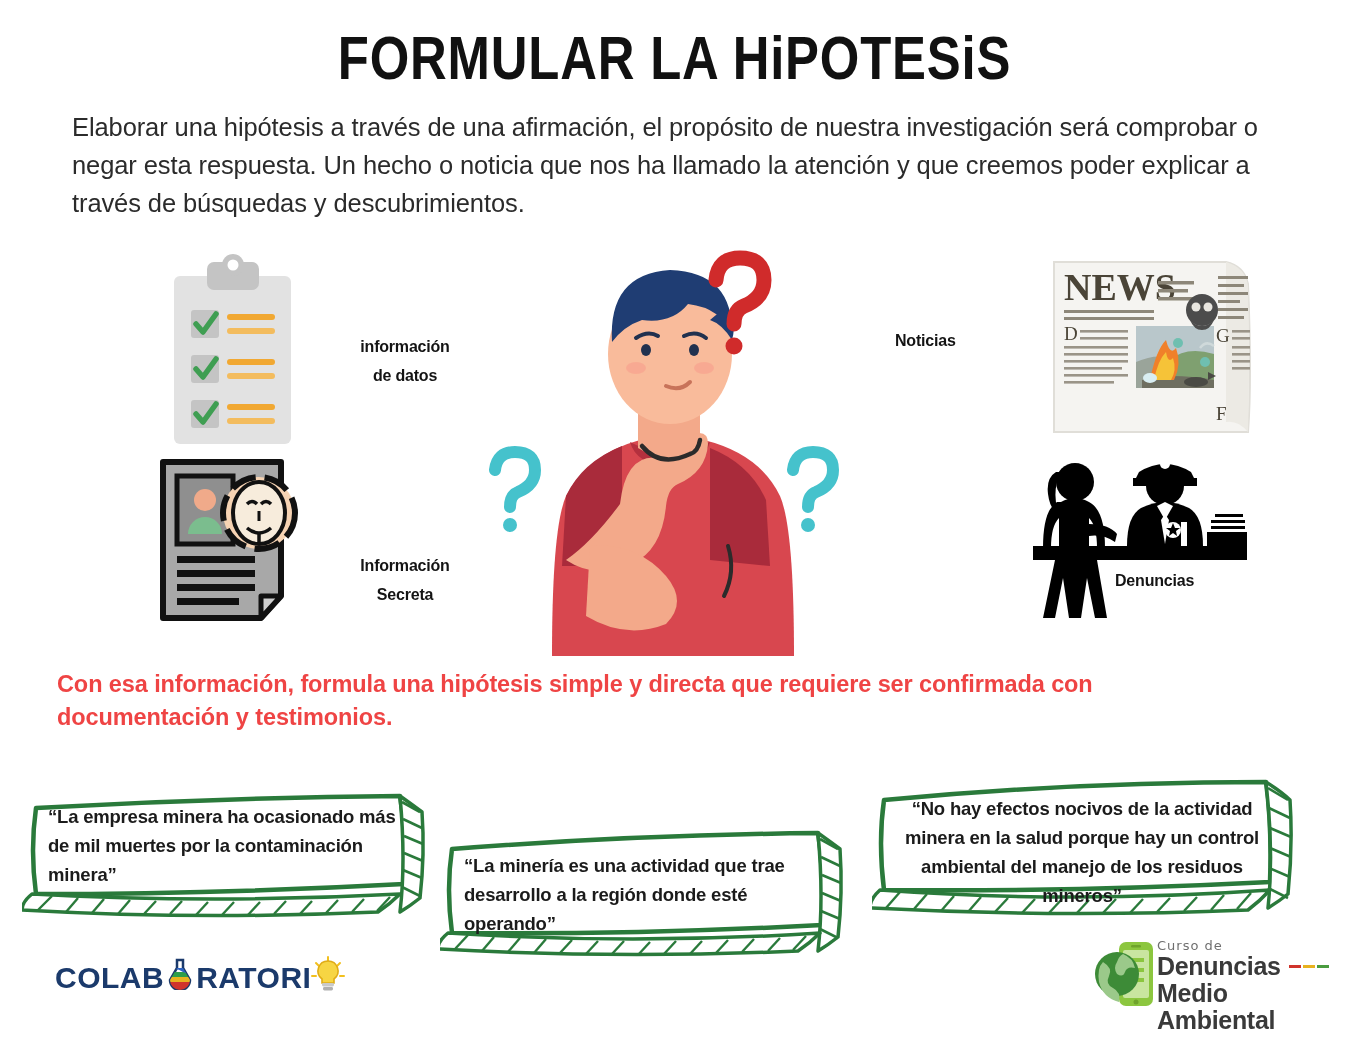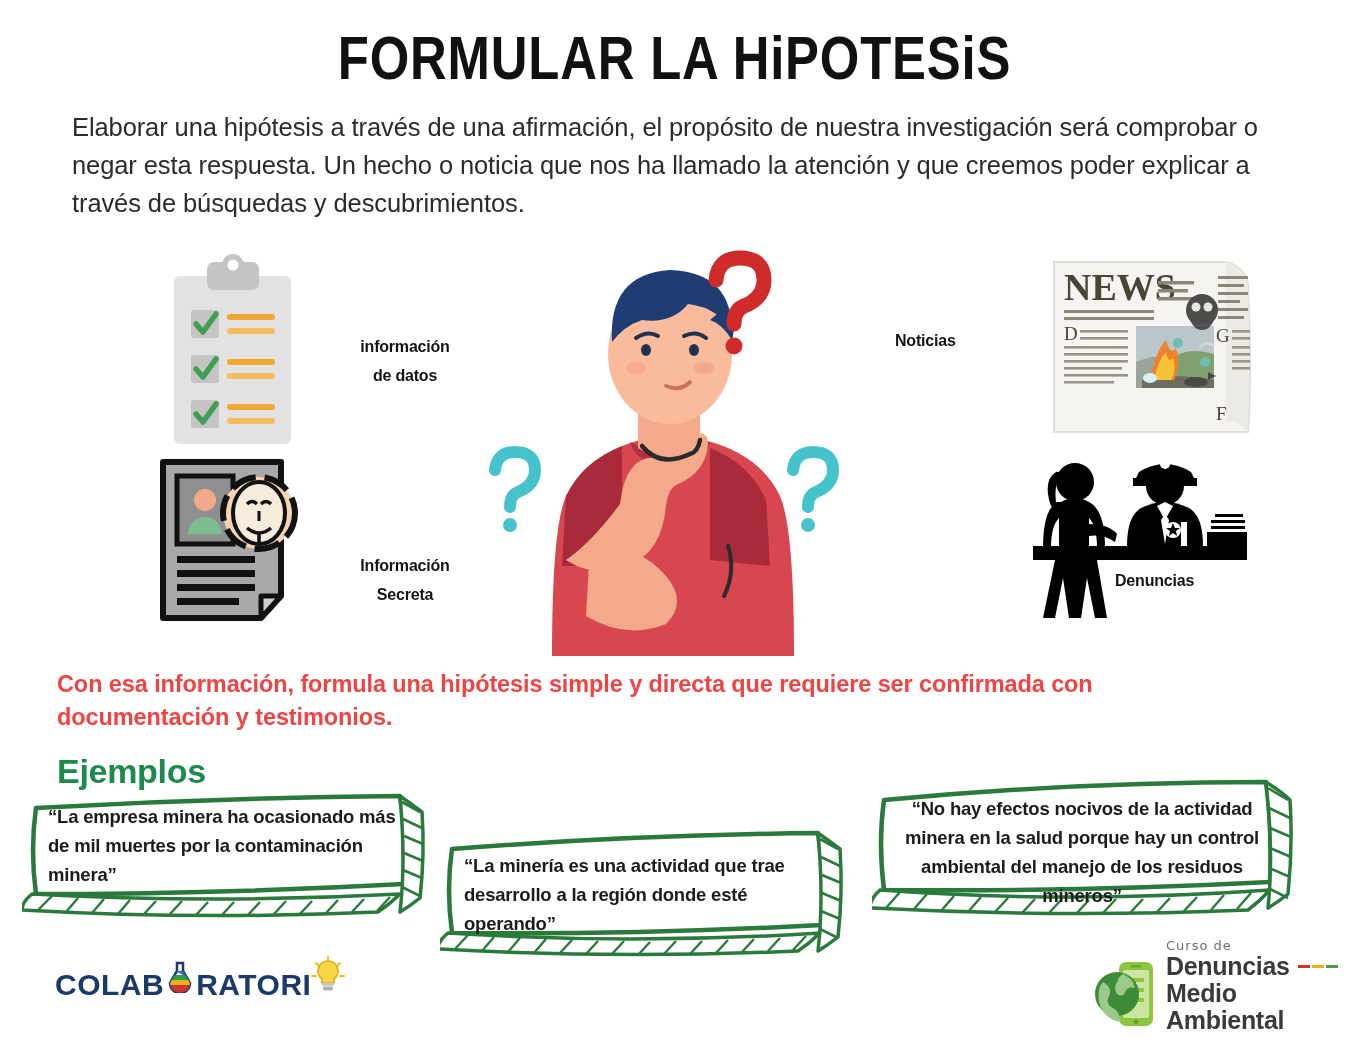--- a/index.html
+++ b/index.html
@@ -107,30 +107,30 @@
   #ex1 { left: 440px; top: 829px;  width: 420px; height: 132px; }
   #ex1 .quote { left: 24px; top: 22px; width: 356px; }
 
   #ex2 { left: 872px; top: 778px;  width: 440px; height: 144px; }
   #ex2 .quote { left: 20px; top: 16px; width: 380px; text-align: center; }
 
   
   #logo-colab {
     position: absolute;
     left: 55px; top: 955px;
-    display: flex; align-items: flex-end;
+    display: flex; align-items: center;
     font-size: 30px; font-weight: 700;
     color: #1b3a6b; letter-spacing: 0.5px;
   }
   #logo-colab .seg { line-height: 1; }
 
   #logo-curso {
     position: absolute;
     left: 1095px; top: 938px;
-    display: flex; align-items: flex-end; gap: 9px;
+    display: flex; align-items: flex-start; 
   }
   #curso-text { display: flex; flex-direction: column; }
   #curso-top {
     font-size: 13px; color: #6f6f6f; letter-spacing: 1px;
     font-family: "DejaVu Sans", sans-serif;
   }
   .curso-main {
     font-size: 25px; font-weight: 700; color: #3a3a3a;
     line-height: 27px; letter-spacing: -0.3px;
     font-family: "Liberation Sans", sans-serif;
@@ -338,21 +338,20 @@
           <rect x="186" y="70" width="34" height="3"></rect>
           <rect x="190" y="64" width="28" height="3"></rect>
         </g>
       </svg>
     </div>
     <div class="icon-label" id="label-denuncias">Denuncias</div>
   </div>
 
   <p id="cta">Con esa información, formula una hipótesis simple y directa que requiere ser confirmada con documentación y testimonios.</p>
 
-  <h2 id="ejemplos">Ejemplos</h2>
 
   <div class="example" id="ex0">
     <svg width="420" height="132" viewBox="0 0 420 132">
       <path d="M14 18 q180 -10 364 -12 q6 38 4 88 q-186 10 -368 10 q-6 -44 0 -86 Z" fill="#ffffff" stroke="#2a7a3b" stroke-width="4.5" stroke-linejoin="round"></path>
       <path d="M378 6 q14 10 22 16 q3 42 -2 86 q-10 8 -20 14 q6 -50 0 -116 Z" fill="#ffffff" stroke="#2a7a3b" stroke-width="3.5" stroke-linejoin="round"></path>
       <g stroke="#2a7a3b" stroke-width="2.6">
         <path d="M380 12 l18 10"></path>
           <path d="M381 29 l19 9"></path>
           <path d="M382 46 l19 8"></path>
         <path d="M382 63 l19 8"></path>

